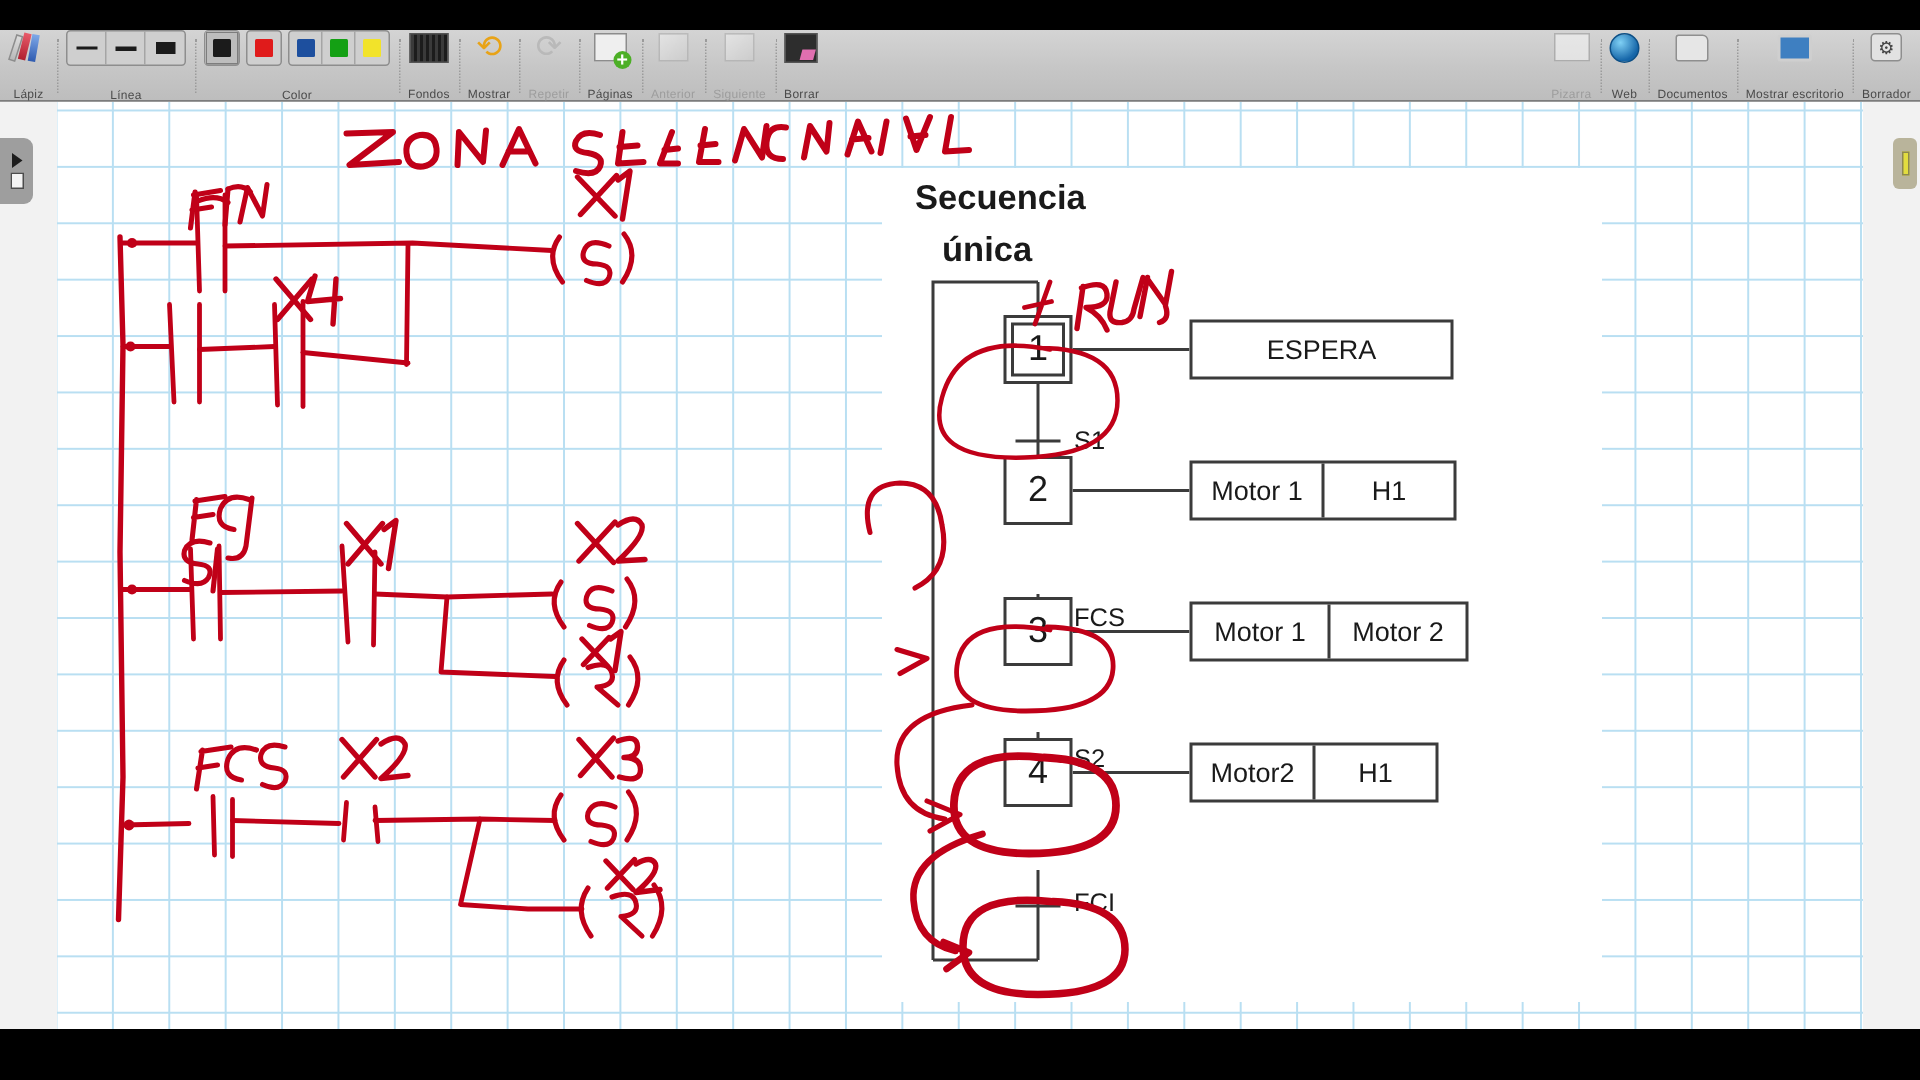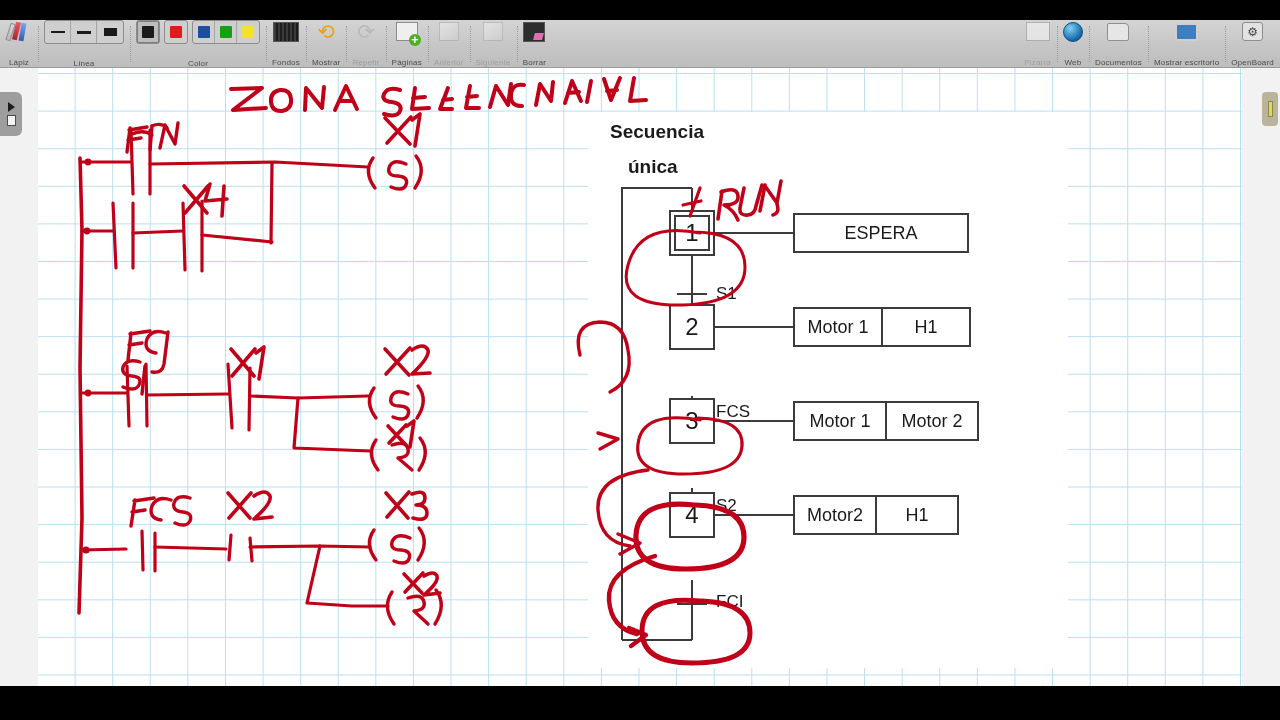--- a/index.html
+++ b/index.html
@@ -133,21 +133,21 @@
   }
 
   
   svg.ink{ position:absolute; left:0; top:0; width:1280px; height:618px; pointer-events:none; }
 
   .bottombar{ position:absolute; left:0; top:686px; width:1280px; height:34px; background:#000; }
   .topbar{ position:absolute; left:0; top:0; width:1280px; height:20px; background:#000; }
 
   
   .sfc-t{ position:absolute; font-family:"Liberation Sans", sans-serif; color:#1a1a1a; }
-  .sfc-title{ font-weight:bold; font-size:19px; line-height:23px; }
+  .sfc-title{ font-weight:bold; font-size:23px; line-height:23px; }
   .sfc-step{ position:absolute; border:2px solid #3b3b3b; background:#fff;
     display:flex; align-items:center; justify-content:center;
     font-size:24px; color:#1a1a1a; width:46px; height:46px;}
   .sfc-step.initial{ box-shadow: inset 0 0 0 3px #fff, inset 0 0 0 5px #3b3b3b; }
   .sfc-actbox{ position:absolute; display:flex; border:2px solid #3b3b3b; background:#fff; height:40px;}
   .sfc-actbox .cell{ display:flex; align-items:center; justify-content:center;
     font-size:18px; color:#1a1a1a; border-right:2px solid #3b3b3b; padding:0 10px;}
   .sfc-actbox .cell:last-child{ border-right:none; }
   .sfc-lbl{ position:absolute; font-size:17px; color:#1a1a1a; }
 </style>
@@ -285,21 +285,21 @@
     <div class="tb-group">
       <div class="tb-row">
           <div class="desk-ic"></div>
         </div>
       <div class="tb-label">Mostrar escritorio</div>
     </div>
     <div class="tb-group">
       <div class="tb-row">
           <div class="ob-ic">⚙</div>
         </div>
-      <div class="tb-label">OpenBoard</div>
+      <div class="tb-label">Borrador</div>
     </div>
   </div>
 
   <div class="canvas">
     <div class="margin-l"></div>
     <div class="margin-r"></div>
     <div class="gridpane"></div>
 
     <div class="palette">
       <span class="tri"></span>

